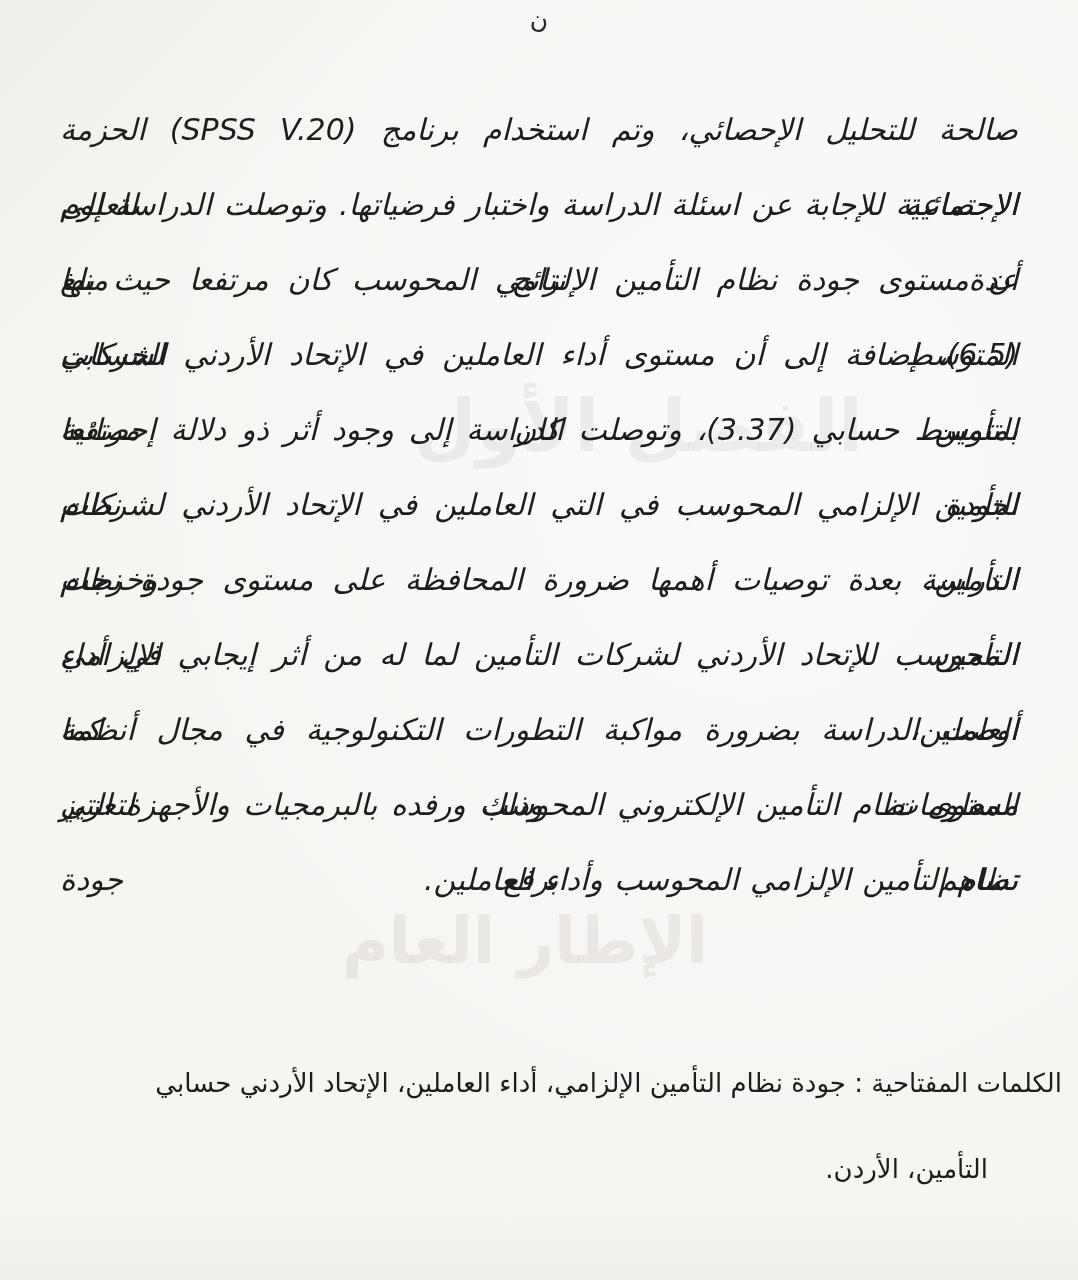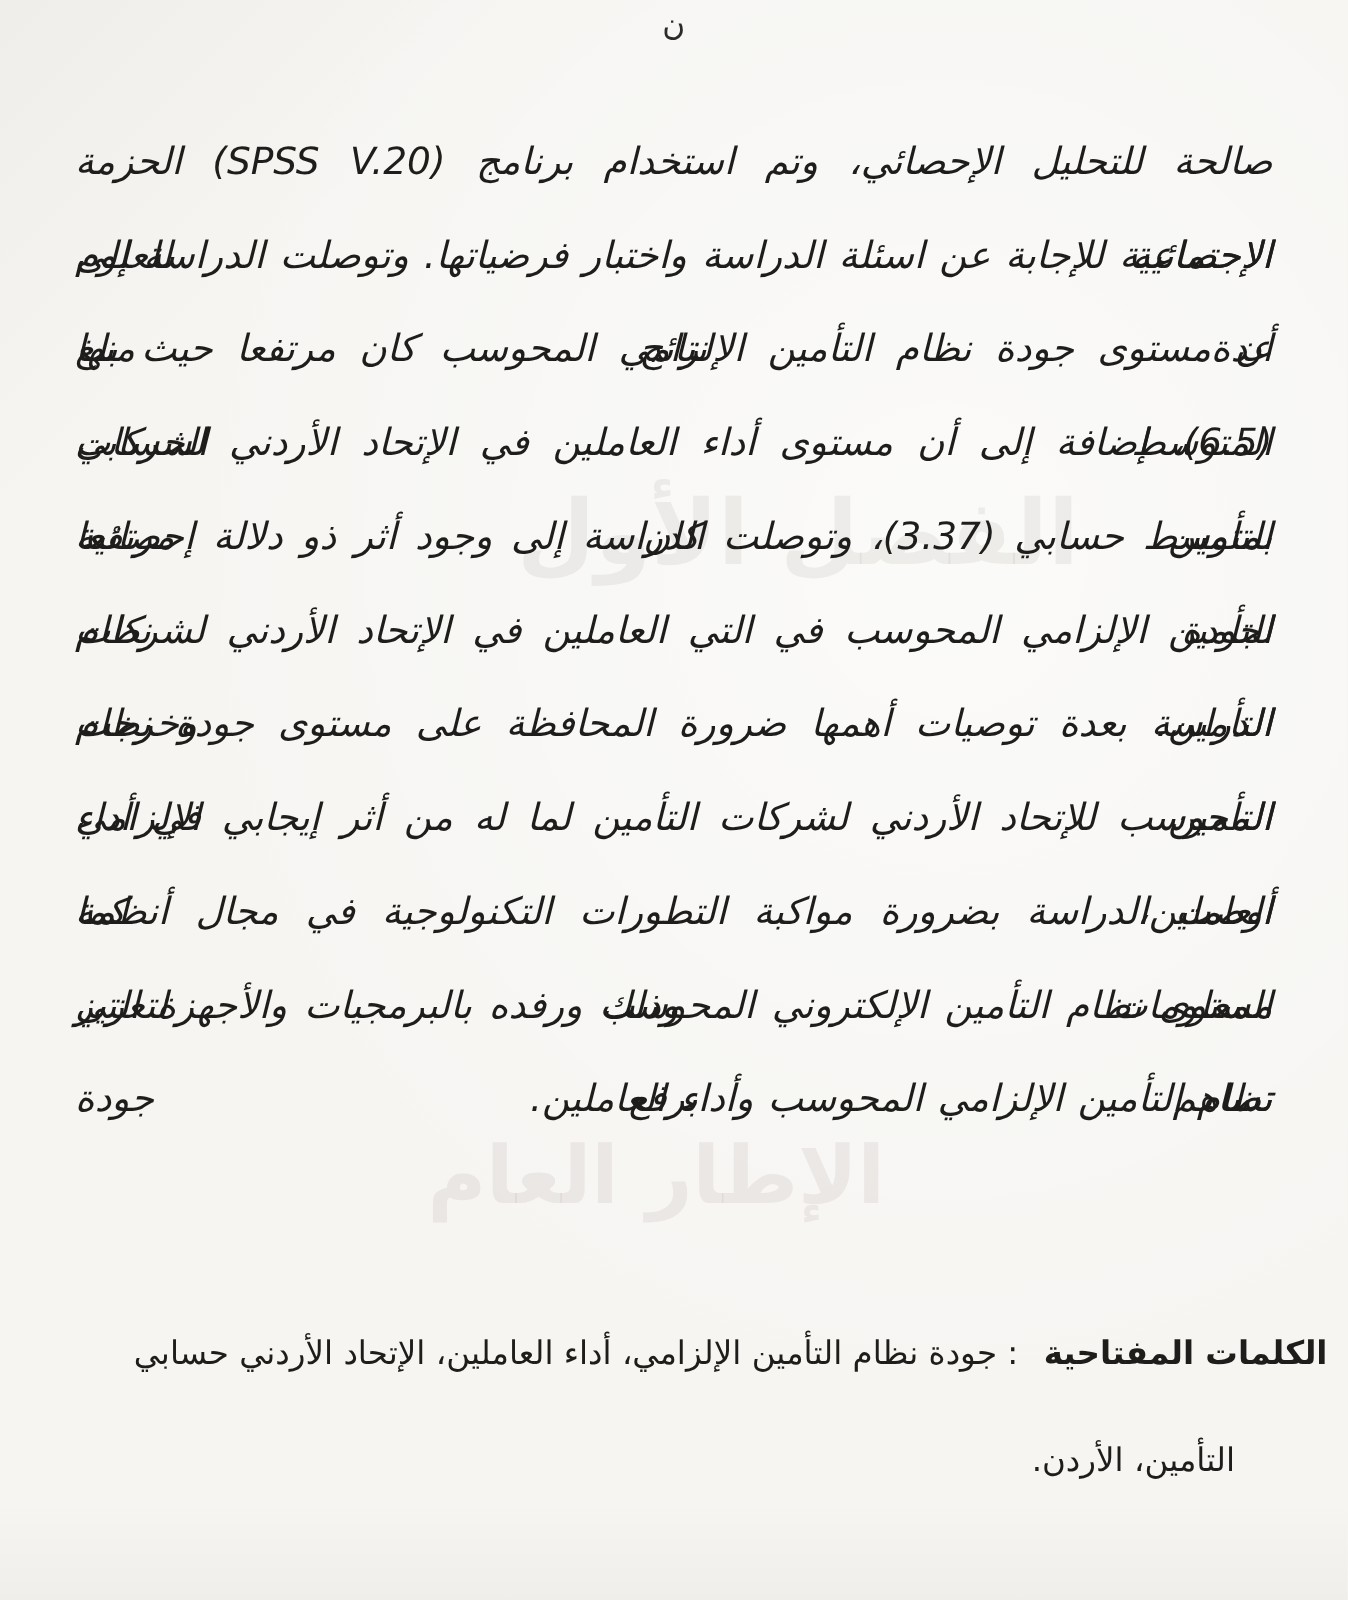--- a/index.html
+++ b/index.html
@@ -67,22 +67,21 @@
     height: 86px;
     line-height: 86px;
     text-align: right;
   }
   .kline2 {
     height: 86px;
     line-height: 86px;
     padding-right: 74px;
   }
   .kw-label {
-    font-weight: bold;
-    margin-left: 12px;
+    font-weight: normal;
   }
   .watermark {
     position: absolute;
     direction: rtl;
     font-weight: bold;
     pointer-events: none;
     white-space: nowrap;
     margin-top: 32px;
   }
   .wm-chapter {

